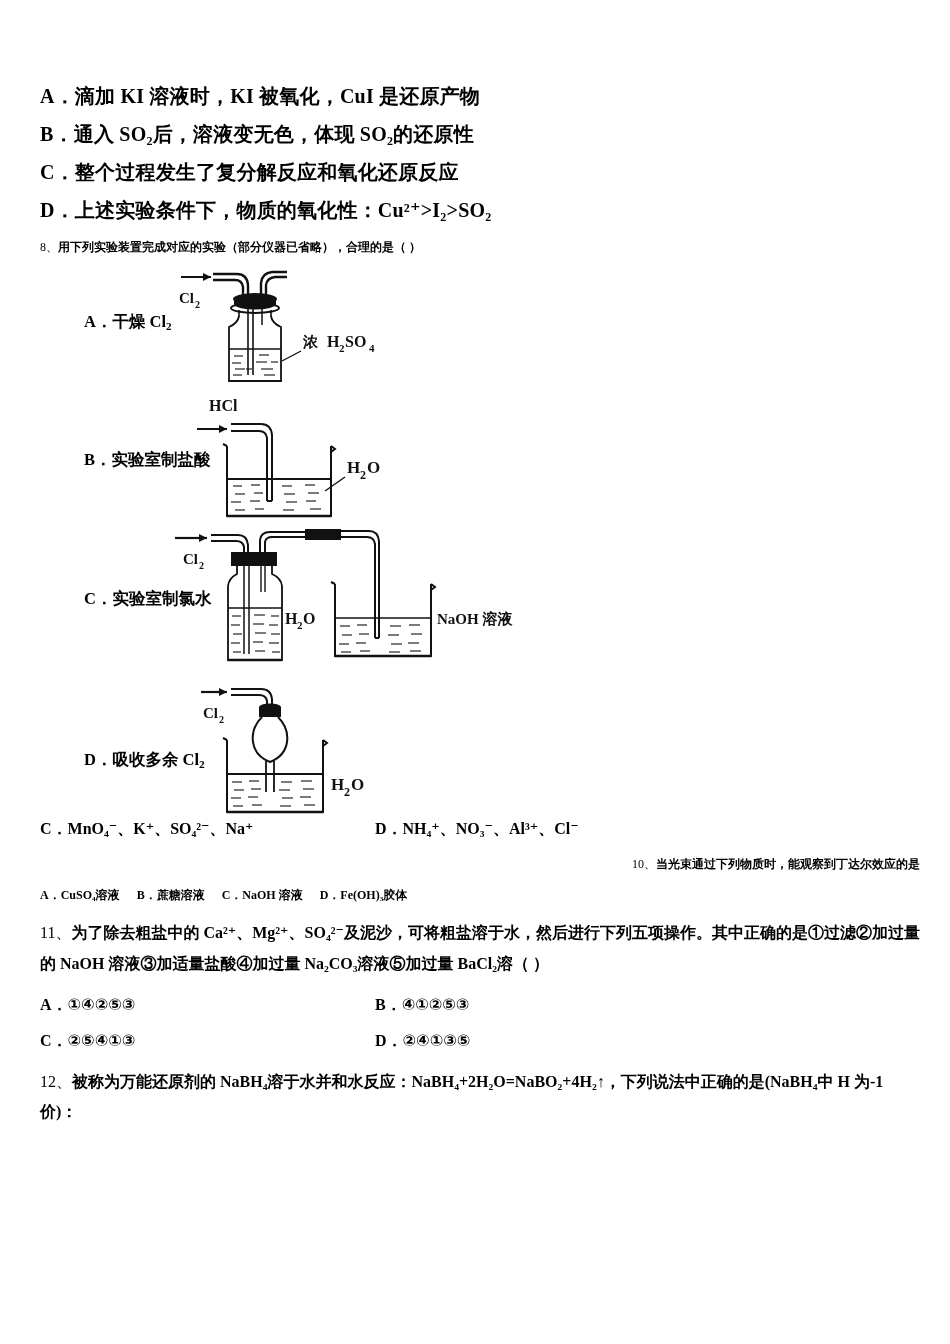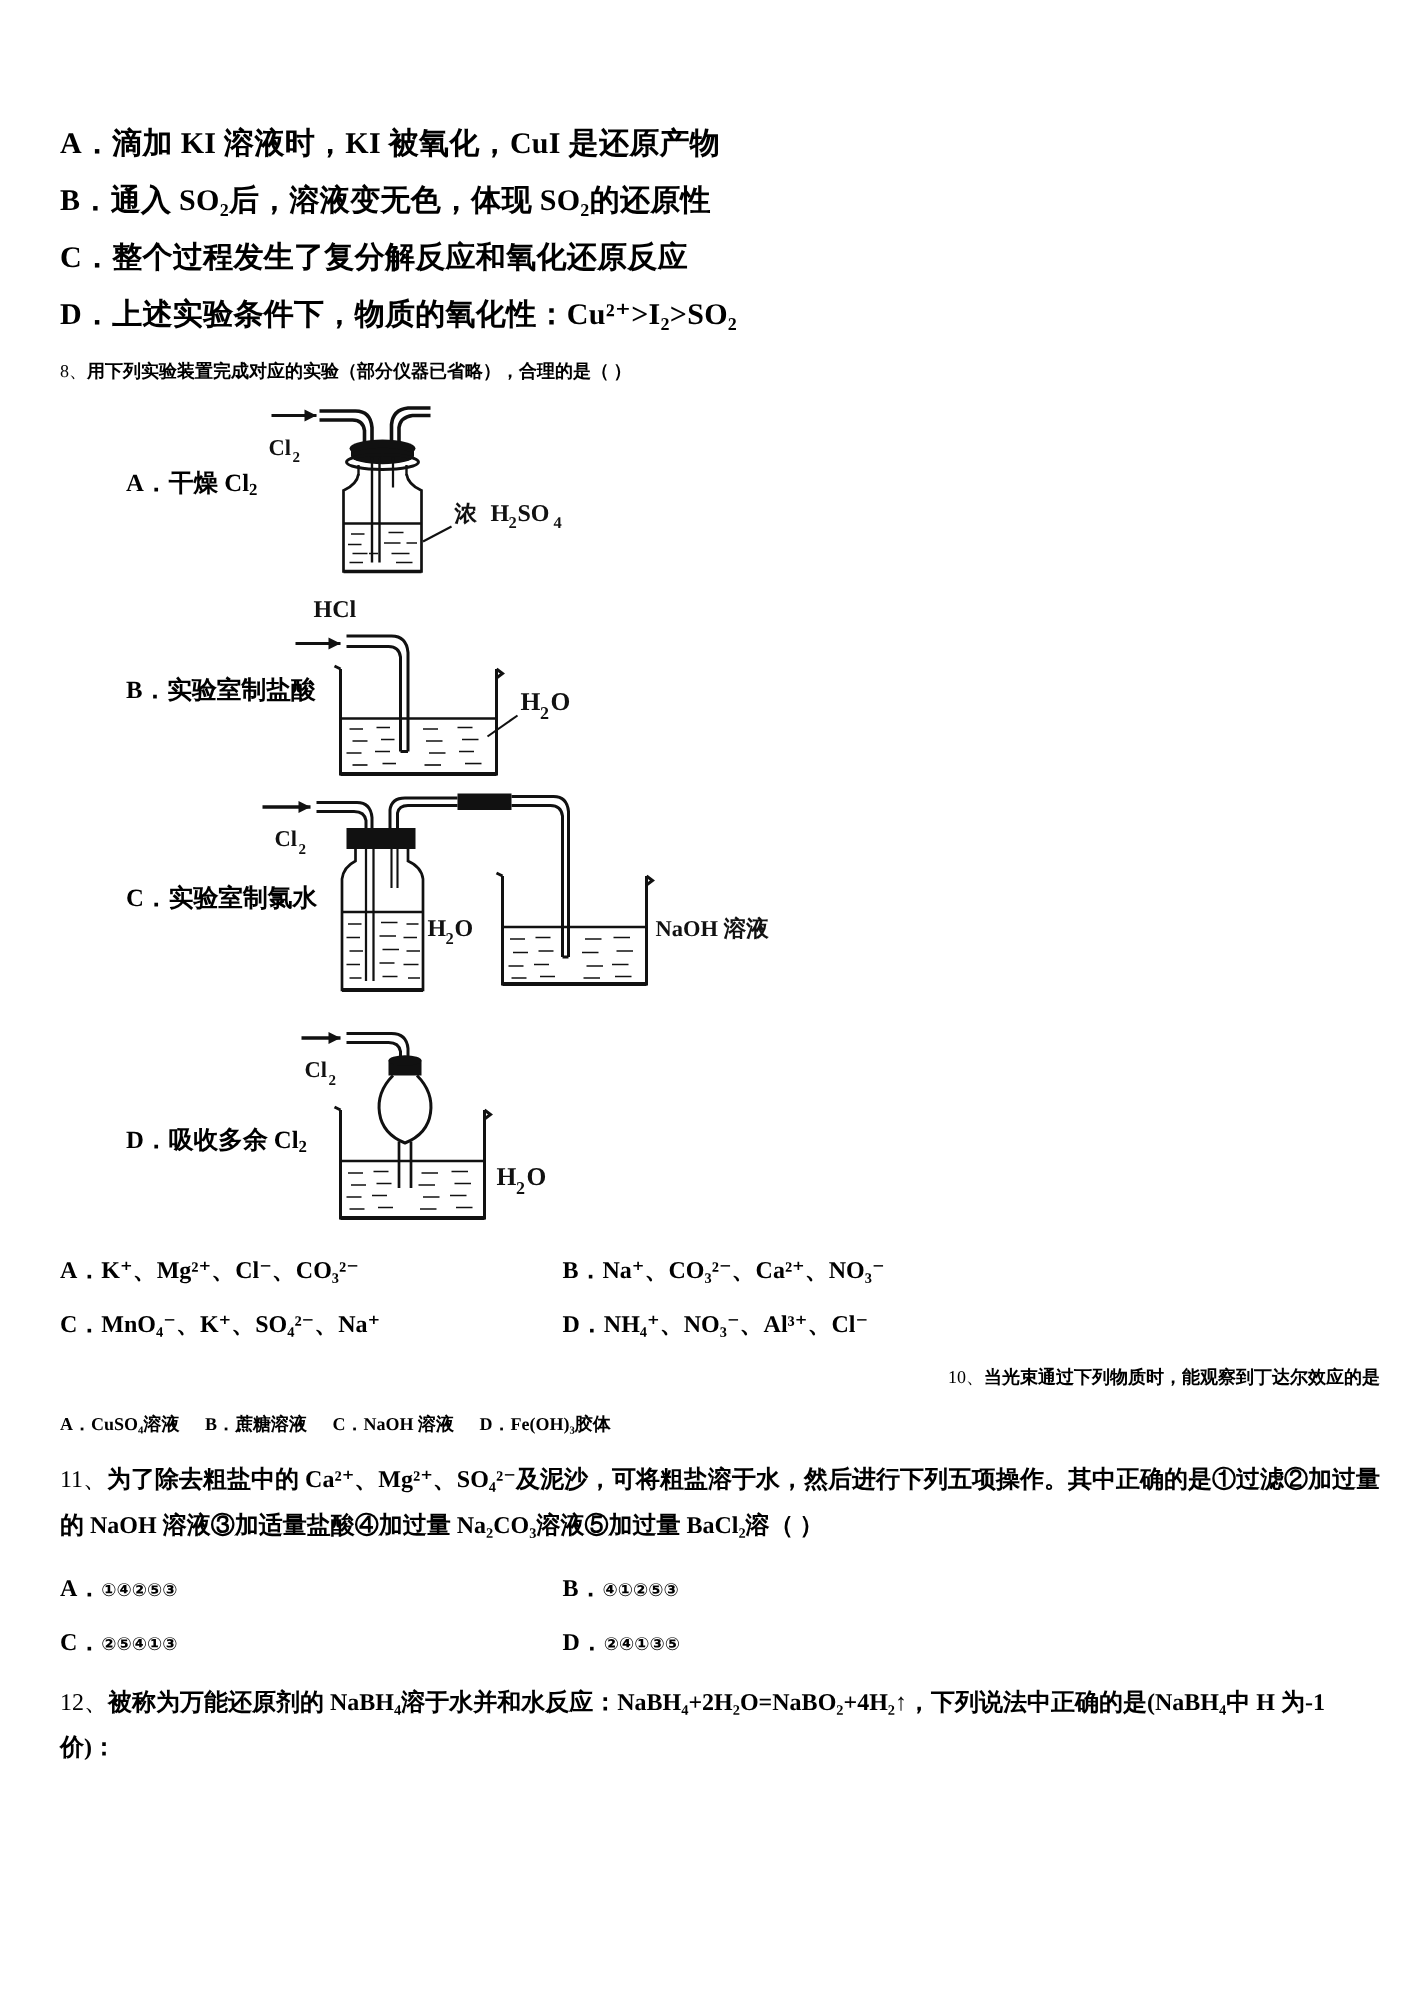--- a/index.html
+++ b/index.html
@@ -96,21 +96,21 @@
     position: absolute;
     left: 335px;
     white-space: nowrap;
   }
   .single-col {
     font-size: 12px;
     font-weight: bold;
     margin-bottom: 14px;
     white-space: nowrap;
   }
-  .circled { font-family: "DejaVu Sans", sans-serif; font-size: 12px; }
+  .circled { font-family: "DejaVu Sans", sans-serif; font-size: 16px; }
   .spaced-opt { margin-right: 14px; }
   .q-wrap {
     font-size: 16px;
     line-height: 1.9;
     font-weight: bold;
   }
   .q-wrap .q-num { font-weight: normal; }
   svg { display: block; }
   .hatch { stroke: #111; stroke-width: 1.1; }
 </style>
@@ -396,24 +396,20 @@
             </g>
 
             <text x="166" y="116" font-family="'Liberation Serif',serif" font-size="17" font-weight="bold" fill="#111">H</text>
             <text x="179" y="122" font-family="'Liberation Serif',serif" font-size="12" font-weight="bold" fill="#111">2</text>
             <text x="186" y="116" font-family="'Liberation Serif',serif" font-size="17" font-weight="bold" fill="#111">O</text>
           </svg>
         </div>
       </div>
     </div>
 
-    <div class="two-col" style="margin-top:18px;">
-      <span class="col-a"><span>A．</span><span>K⁺、Mg²⁺、Cl⁻、CO₃²⁻</span></span>
-      <span class="col-b"><span>B．</span><span>Na⁺、CO₃²⁻、Ca²⁺、NO₃⁻</span></span>
-    </div>
     <div class="two-col">
       <span class="col-a"><span>C．</span><span>MnO₄⁻、K⁺、SO₄²⁻、Na⁺</span></span>
       <span class="col-b"><span>D．</span><span>NH₄⁺、NO₃⁻、Al³⁺、Cl⁻</span></span>
     </div>
 
     <div class="q-line" style="margin-top:16px;text-align:right;">
       <span class="q-num">10、</span><span class="q-body-reg">当光束通过下列物质时，能观察到丁达尔效应的是</span>
     </div>
     <div class="single-col" style="margin-top:14px;">
       <span class="spaced-opt"><span>A．</span><span>CuSO₄溶液</span></span>

